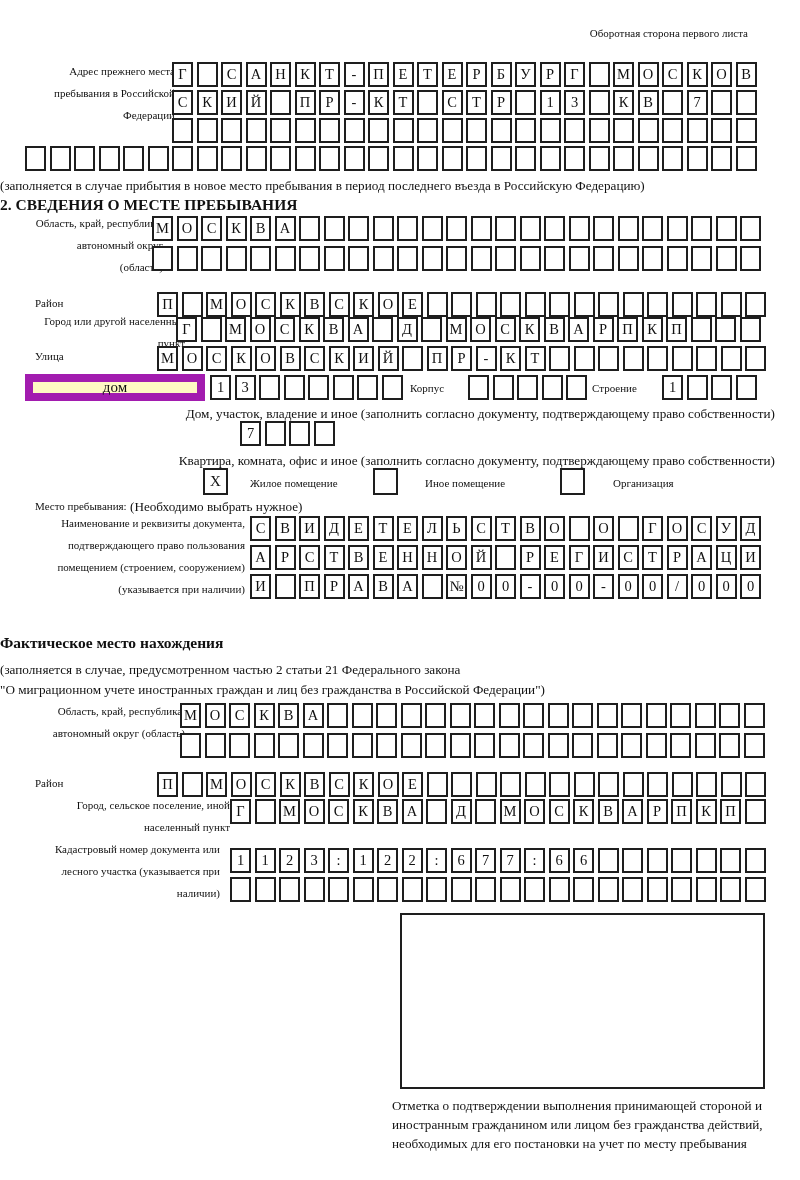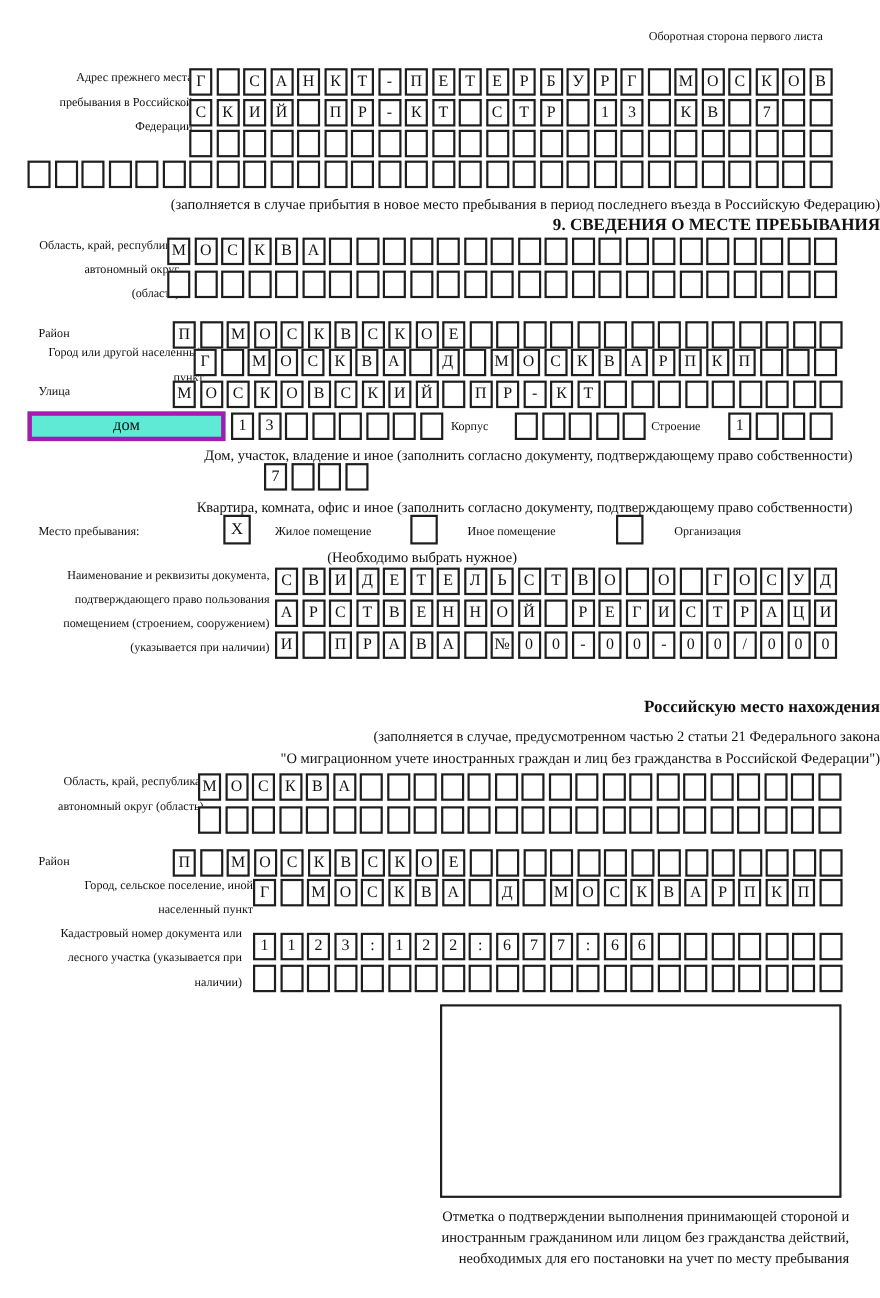--- a/index.html
+++ b/index.html
@@ -6,33 +6,33 @@
   .page {
     position:relative; width:800px; height:1180px; margin:0 auto;
     background:#ffffff; color:#111;
     font-family:"Liberation Serif", serif;
     overflow:hidden;
   }
   .abs { position:absolute;text-align:right; }
   .label { font-size:11px; line-height:22px; }
   .note  { font-size:13.2px; line-height:19px; }
   .title { font-size:15.5px; font-weight:bold; }
-  .center { text-align:right; }
+  .center { text-align:left; }
   .right { text-align:right; }
   .cellrow { position:absolute; display:flex; column-gap:3.5px; }
   .cell {
     width:21px; height:25px; box-sizing:border-box;
     border:2px solid #1e1e1e; background:#fff;
     display:flex; align-items:center; justify-content:center;
     font-size:14.5px; font-family:"Liberation Serif", serif;
   }
   .widebox {
-    position:absolute; box-sizing:border-box; border:4px solid #a21caf;
+    position:absolute; box-sizing:border-box; border:8px solid #a21caf;
     display:flex; align-items:center; justify-content:center;
-    font-size:15px; background:#5eead4;
+    font-size:15px; background:#fef9c3;
   }
   .checkbox {
     position:absolute; width:25px; height:27px; box-sizing:border-box;
     border:2px solid #1e1e1e; display:flex; align-items:center; justify-content:center;
     font-size:15px; background:#fff;
   }
   .stampbox { position:absolute; box-sizing:border-box; border:2px solid #1e1e1e; background:#fff; }
 </style>
 </head>
 <body>
@@ -147,21 +147,21 @@
       <span class="cell"></span>
       <span class="cell"></span>
       <span class="cell"></span>
       <span class="cell"></span>
       <span class="cell"></span>
       <span class="cell"></span>
       <span class="cell"></span>
     </div>
   <div class="abs note center" style="left:0px; top:176px; width:800px;">(заполняется в случае прибытия в новое место пребывания в период последнего въезда в Российскую Федерацию)</div>
 
-  <div class="abs title center" style="left:0px; top:196px; width:800px;">9. СВЕДЕНИЯ О МЕСТЕ ПРЕБЫВАНИЯ</div>
+  <div class="abs title center" style="left:0px; top:196px; width:800px;">2. СВЕДЕНИЯ О МЕСТЕ ПРЕБЫВАНИЯ</div>
 
   <div class="abs label" style="left:35px; top:212px; width:128px;">Область, край, республика, автономный округ (область)</div>
   <div class="cellrow" style="left:152px; top:216px;">
       <span class="cell">М</span>
       <span class="cell">О</span>
       <span class="cell">С</span>
       <span class="cell">К</span>
       <span class="cell">В</span>
       <span class="cell">А</span>
       <span class="cell"></span>
@@ -327,21 +327,21 @@
   <div class="abs note" style="left:35px; top:404px; width:740px;">Дом, участок, владение и иное (заполнить согласно документу, подтверждающему право собственности)</div>
 
   <div class="cellrow" style="left:240px; top:421px;">
       <span class="cell">7</span>
       <span class="cell"></span>
       <span class="cell"></span>
       <span class="cell"></span>
     </div>
   <div class="abs note" style="left:35px; top:451px; width:740px;">Квартира, комната, офис и иное (заполнить согласно документу, подтверждающему право собственности)</div>
 
-  <div class="abs label" style="left:35px; top:472px;">Место пребывания:</div>
+  <div class="abs label" style="left:35px; top:495px;">Место пребывания:</div>
   <div class="checkbox" style="left:203px; top:468px;">X</div>
   <div class="abs label" style="left:240px; top:472px;margin-left:10px;">Жилое помещение</div>
   <div class="checkbox" style="left:373px; top:468px;"></div>
   <div class="abs label" style="left:425px; top:472px;">Иное помещение</div>
   <div class="checkbox" style="left:560px; top:468px;"></div>
   <div class="abs label" style="left:613px; top:472px;">Организация</div>
   <div class="abs note center" style="left:130px; top:497px; width:340px;">(Необходимо выбрать нужное)</div>
 
   <div class="abs label" style="left:35px; top:512px; width:210px;">Наименование и реквизиты документа, подтверждающего право пользования помещением (строением, сооружением) (указывается при наличии)</div>
   <div class="cellrow" style="left:250px; top:516px;">
@@ -407,21 +407,21 @@
       <span class="cell">0</span>
       <span class="cell">-</span>
       <span class="cell">0</span>
       <span class="cell">0</span>
       <span class="cell">/</span>
       <span class="cell">0</span>
       <span class="cell">0</span>
       <span class="cell">0</span>
     </div>
 
-  <div class="abs title center" style="left:0px; top:634px; width:800px;">Российскую место нахождения</div>
+  <div class="abs title center" style="left:0px; top:634px; width:800px;">Фактическое место нахождения</div>
   <div class="abs note center" style="left:0px; top:660px; width:800px;">(заполняется в случае, предусмотренном частью 2 статьи 21 Федерального закона</div>
   <div class="abs note center" style="left:0px; top:680px; width:800px;">"О миграционном учете иностранных граждан и лиц без гражданства в Российской Федерации")</div>
 
   <div class="abs label" style="left:35px; top:700px; width:150px;">Область, край, республика, автономный округ (область)</div>
   <div class="cellrow" style="left:180px; top:703px;">
       <span class="cell">М</span>
       <span class="cell">О</span>
       <span class="cell">С</span>
       <span class="cell">К</span>
       <span class="cell">В</span>

